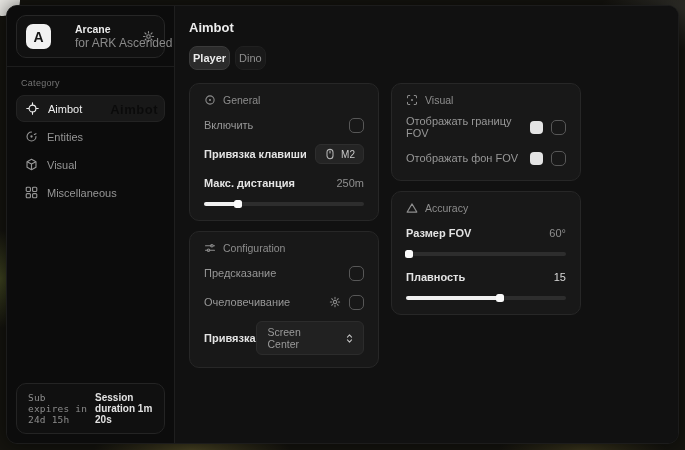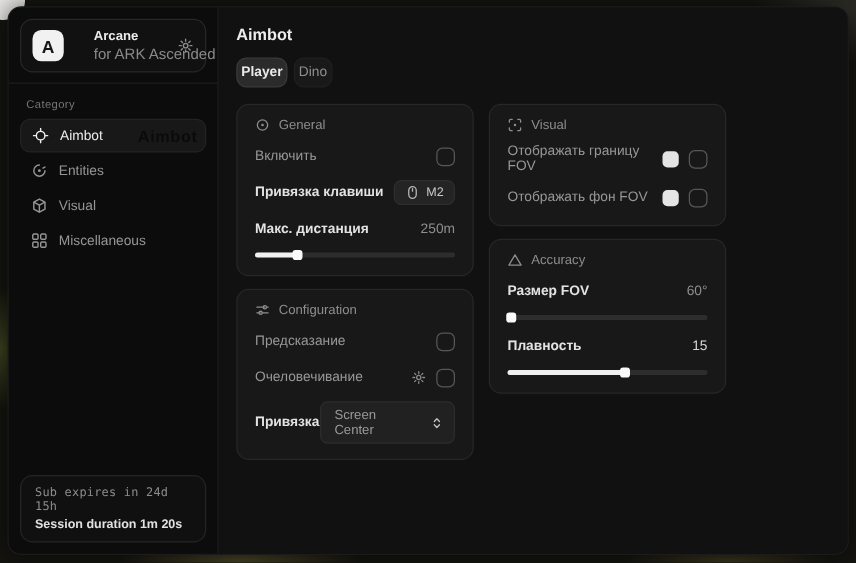--- a/index.html
+++ b/index.html
@@ -37,21 +37,21 @@
   .sb-cat { font-size:9px; color:#757575; padding:11px 14px 5px; letter-spacing:.3px; }
   .sb-menu { padding:2px 9px; display:flex; flex-direction:column; gap:1px; }
   .sb-item { height:27px; display:flex; align-items:center; gap:9px; padding:0 9px;
     border-radius:8px; color:#969696; font-size:11px; cursor:pointer; position:relative; overflow:hidden; }
   .sb-item .ic { display:flex; color:inherit; flex-shrink:0; }
   .sb-item.active { background:#181818; color:#ededed; border:1px solid #232323; }
   .sb-item.active .ghost { position:absolute; right:6px; top:50%; transform:translateY(-50%);
     font-size:13px; font-weight:800; color:rgba(0,0,0,.55); letter-spacing:.5px; pointer-events:none; }
   .sb-spacer { flex:1; }
   .sb-foot { margin:9px; border:1px solid #242424; border-radius:10px; padding:8px 11px;
-    display:flex; flex-direction:column; gap:3px; background:#101010; }
+    display:flex; flex-direction:row; gap:3px; background:#101010; }
   .sb-foot-line1 { font-family:"DejaVu Sans Mono", monospace; font-size:9.5px; color:#8c8c8c; letter-spacing:.2px; }
   .sb-foot-line2 { font-size:10px; font-weight:bold; color:#e2e2e2; }
 
   
   .main { flex:1; padding:14px 12px 0 14px; position:relative; background:#111111; }
   .page-title { font-size:13px; font-weight:bold; color:#ededed; }
   .tabs { display:flex; gap:5px; margin-top:11px; }
   .tab { padding:5px 3px; border-radius:8px; font-size:11px; cursor:pointer;
     background:#191919; color:#8f8f8f; border:1px solid #202020; }
   .tab.active { background:#2b2b2b; color:#eaeaea; border:1px solid #3a3a3a; font-weight:bold; }

